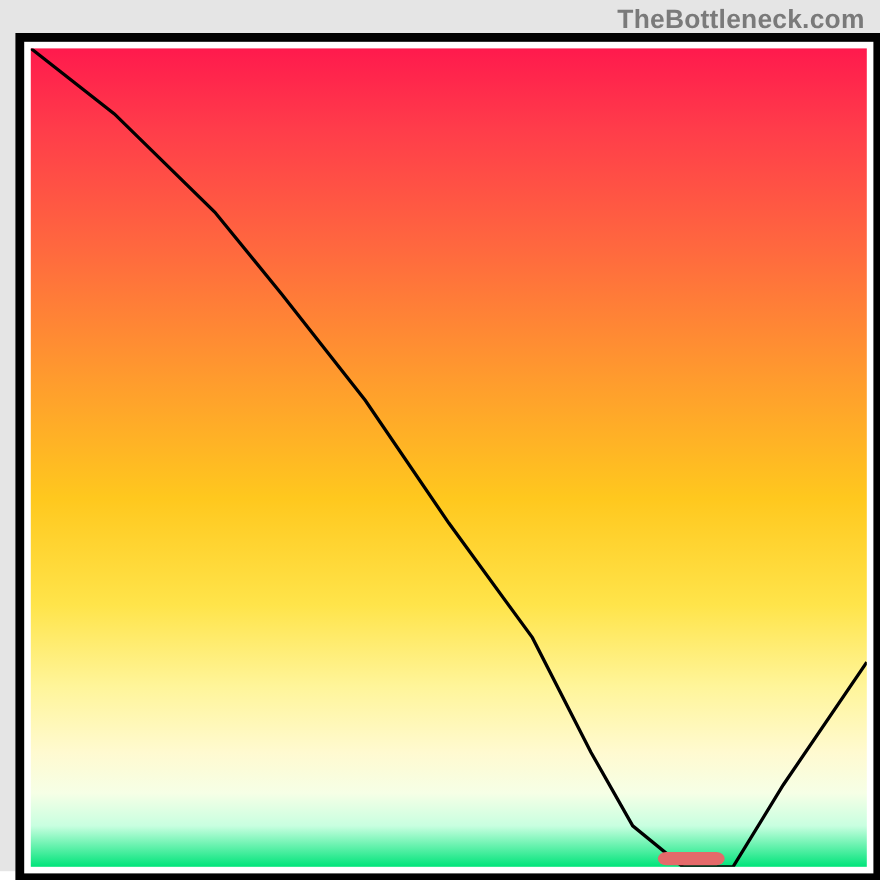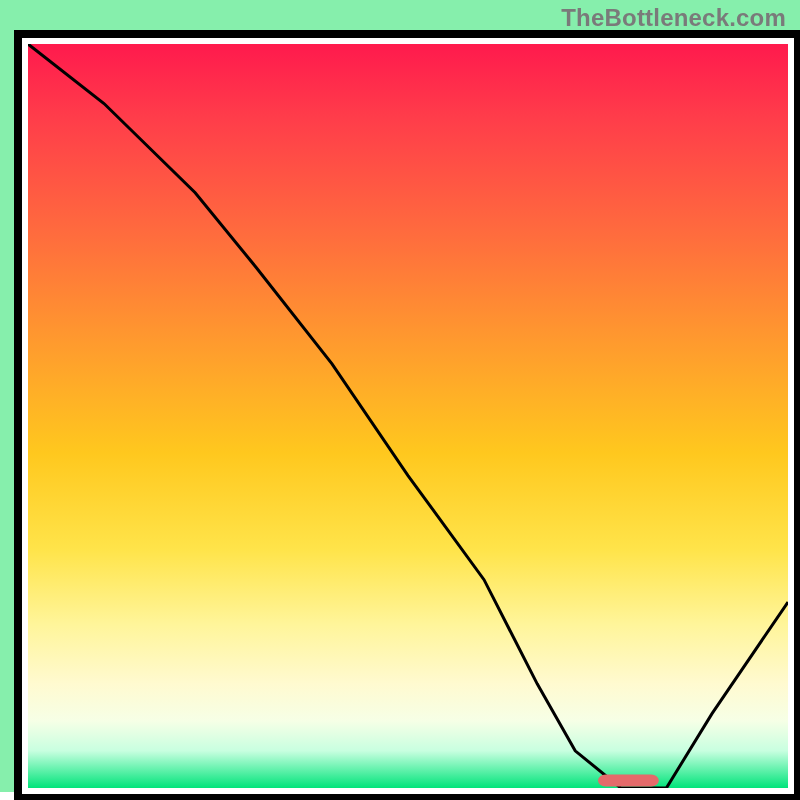--- a/index.html
+++ b/index.html
@@ -7,21 +7,21 @@
     padding: 0;
     width: 800px;
     height: 800px;
     background: #ffffff;
     font-family: Arial, Helvetica, sans-serif;
   }
   .stage {
     position: relative;
     width: 800px;
     height: 792px;
-    background: #86efac;
+    background: #e5e5e5;
   }
   .watermark {
     position: absolute;
     top: 4px;
     right: 14px;
     font-size: 24px;
     font-weight: bold;
     color: #7a7a7a;
     letter-spacing: 0.2px;
   }

